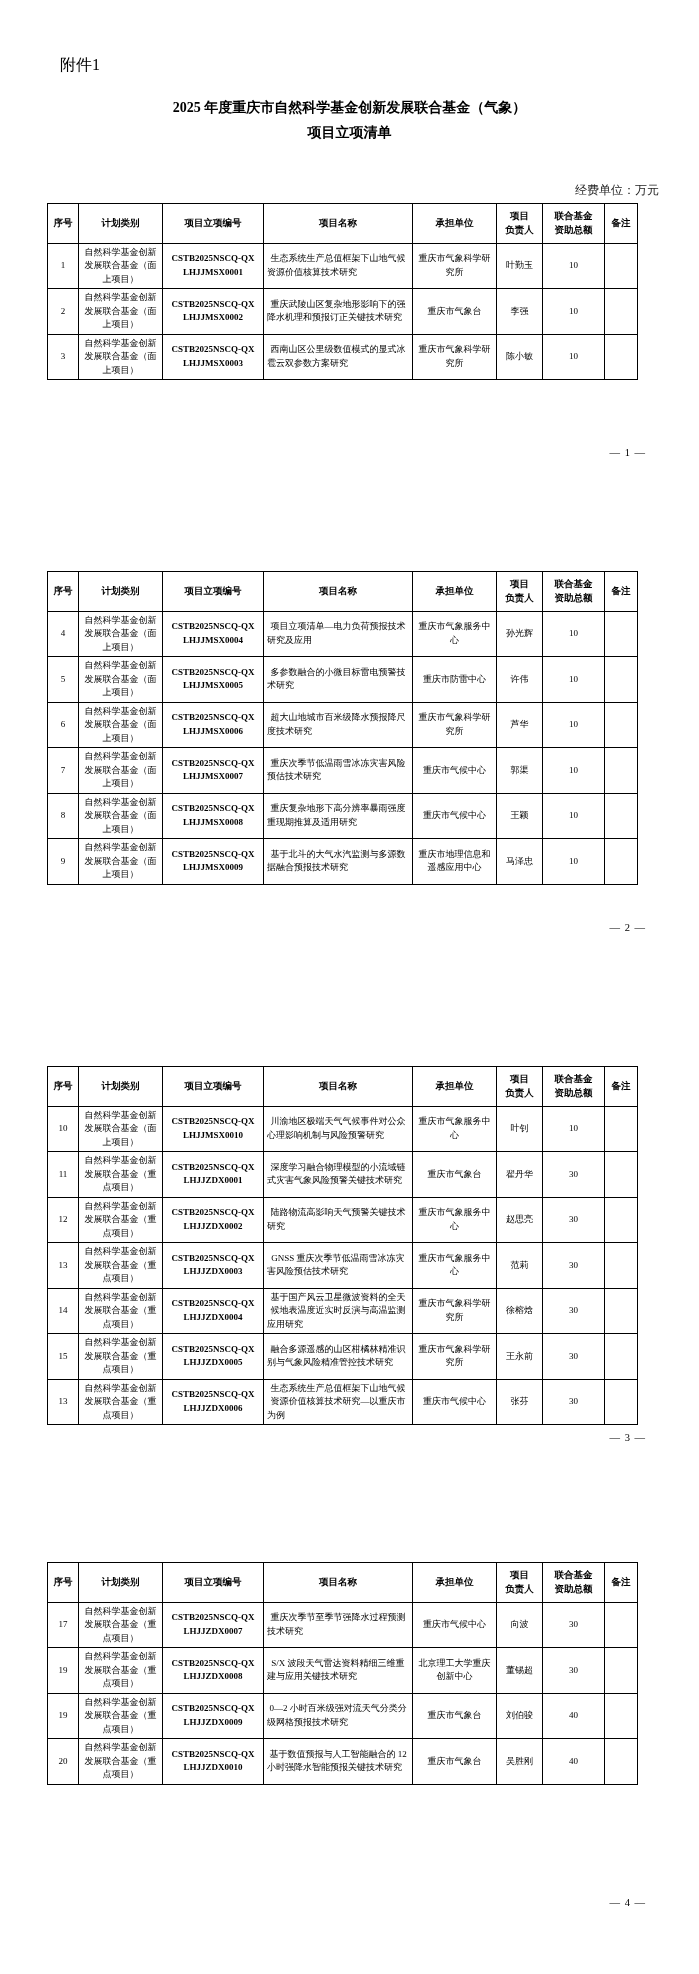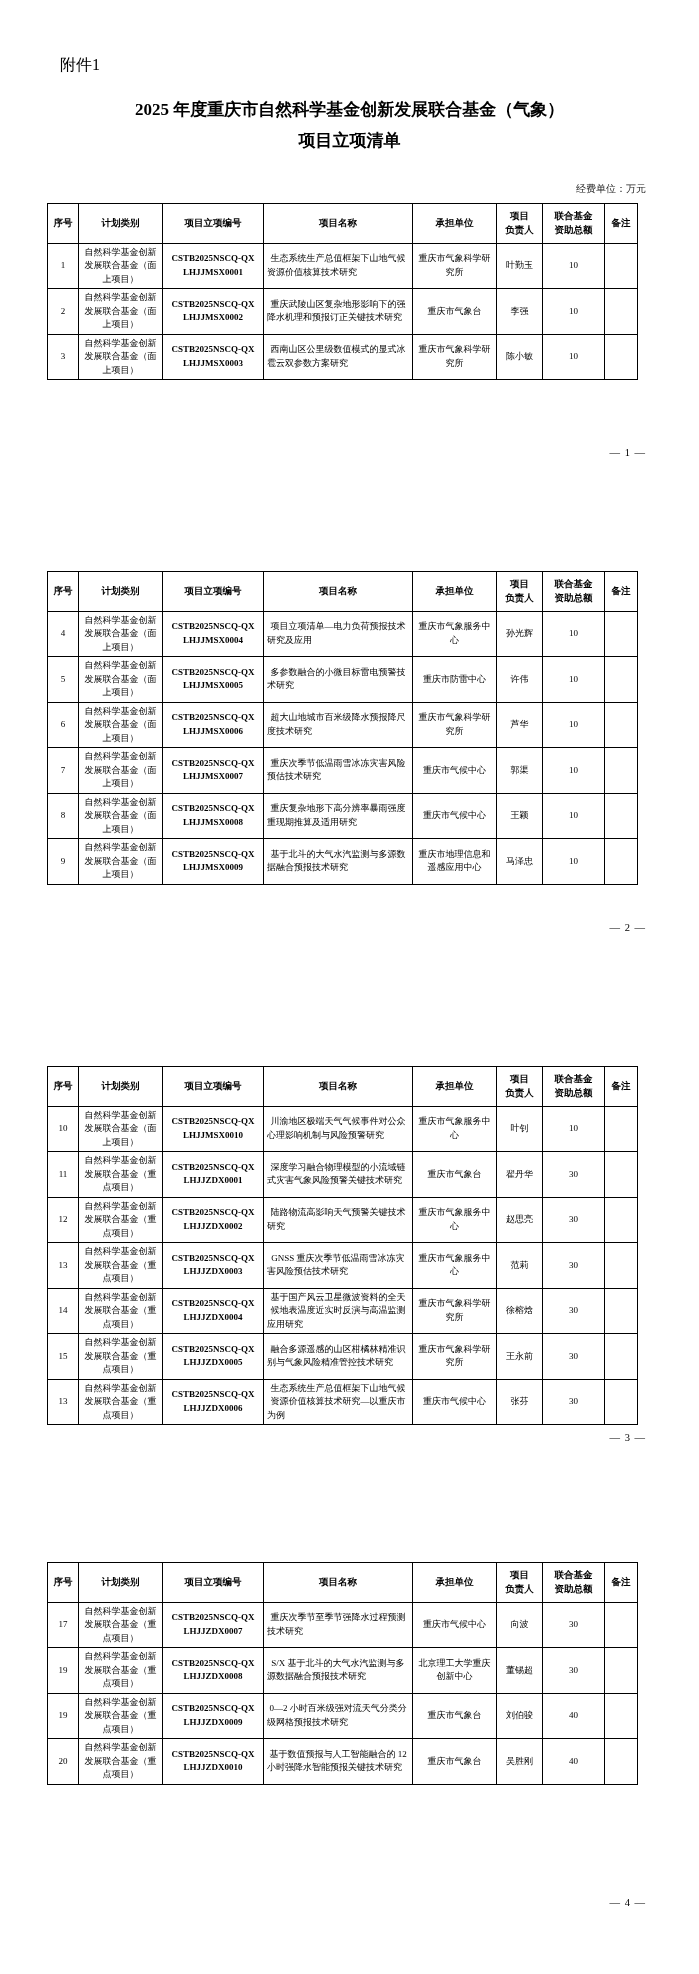--- a/index.html
+++ b/index.html
@@ -3,23 +3,23 @@
 <meta charset="utf-8">
 <style>
   html,body{margin:0;padding:0;}
   body{
     width:699px;height:1974px;position:relative;background:#ffffff;
     font-family:"Liberation Serif","DejaVu Serif",serif;color:#000;
   }
   .attachment{position:absolute;left:40px;top:55px;font-size:16px;margin-left:20px;}
   .doc-title{
     position:absolute;left:0;right:0;top:95px;text-align:center;
-    font-weight:bold;font-size:17px;line-height:1.8;white-space:pre-line;
+    font-weight:bold;font-size:14px;line-height:1.8;white-space:pre-line;
   }
-  .unit-note{position:absolute;right:53px;top:182px;font-size:10px;color:#222;}
+  .unit-note{position:absolute;right:40px;top:182px;font-size:12px;color:#222;}
   .page-block{position:absolute;left:47px;width:590px;}
   table.grid{border-collapse:collapse;width:590px;table-layout:fixed;}
   table.grid th,table.grid td{
     border:1px solid #000;padding:2px 3px;font-size:9px;line-height:1.5;
     text-align:center;vertical-align:middle;word-break:break-all;
   }
   table.grid th{font-weight:bold;font-size:9.5px;white-space:pre-line;padding:5px 2px;}
   td.c-cat{padding:3px 4px;}
   td.c-code{font-weight:bold;white-space:pre-line;font-size:9px;margin-left:27px;}
   td.c-name{text-align:justify;text-align-last:left;padding:3px 6px;}
@@ -343,21 +343,21 @@
           <td class="c-org">重庆市气候中心</td>
           <td class="c-leader">向波</td>
           <td class="c-amt">30</td>
           <td class="c-note"></td>
         </tr>
         <tr>
           <td class="c-seq">19</td>
           <td class="c-cat">自然科学基金创新发展联合基金（重点项目）</td>
           <td class="c-code">CSTB2025NSCQ-QX
 LHJJZDX0008</td>
-          <td class="c-name">S/X 基于北斗的大气水汽监测与多源数据融合预报技术研究</td>
+          <td class="c-name">S/X 波段天气雷达资料精细三维重建与应用关键技术研究</td>
           <td class="c-org">北京理工大学重庆创新中心</td>
           <td class="c-leader">董锡超</td>
           <td class="c-amt">30</td>
           <td class="c-note"></td>
         </tr>
         <tr>
           <td class="c-seq">19</td>
           <td class="c-cat">自然科学基金创新发展联合基金（重点项目）</td>
           <td class="c-code">CSTB2025NSCQ-QX
 LHJJZDX0009</td>

